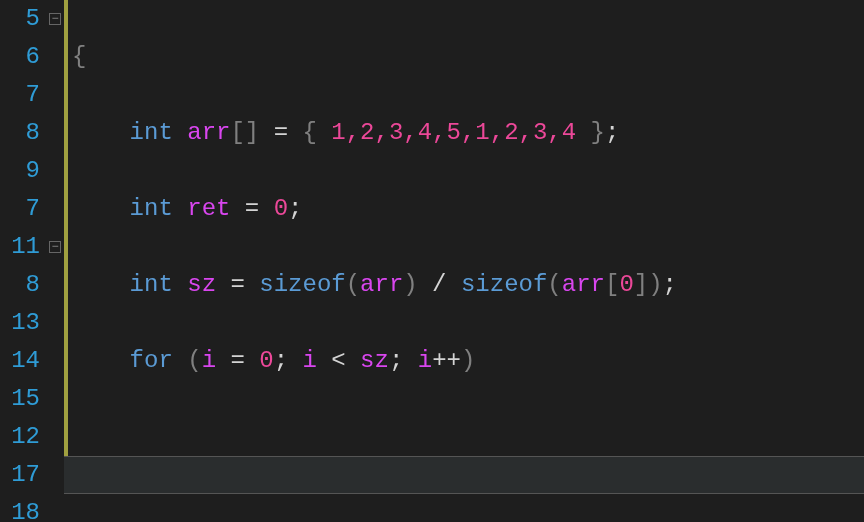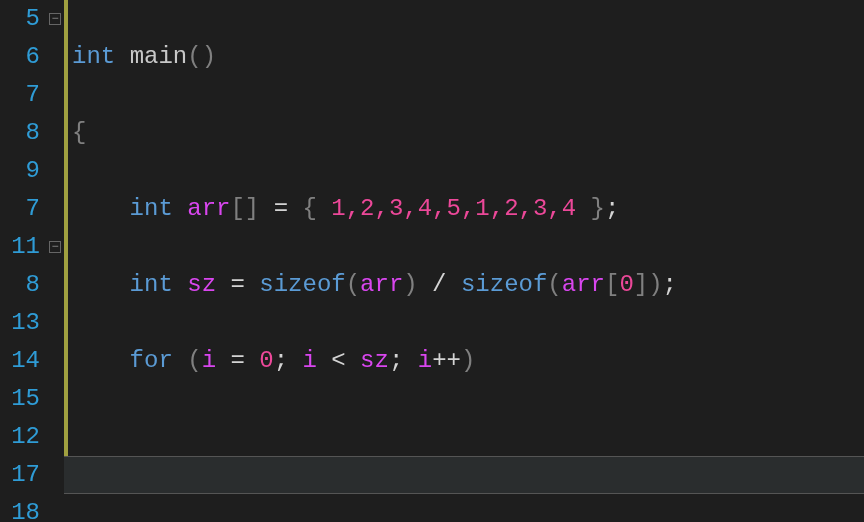--- a/index.html
+++ b/index.html
@@ -118,23 +118,23 @@
 
   <div class="fold-col">
     <div class="fold-mark" style="top:13px">−</div>
     <div class="fold-mark" style="top:241px">−</div>
   </div>
 
   <div class="code-area">
     <div class="change-bar" style="height:494px"></div>
     <div class="cursor-line" style="top:456px"></div>
     <div class="code">
-<div class="line"><span class="kw">int</span> <span class="fn">main</span><span class="paren">(</span><span class="paren">)</span></div>
 <div class="line"><span class="brace">{</span></div>
 <div class="line">    <span class="kw">int</span> <span class="ident">arr</span><span class="bracket">[]</span><span class="op"> = </span><span class="brace">{ </span><span class="num">1,2,3,4,5,1,2,3,4</span><span class="brace"> }</span><span class="op">;</span></div>
+<div class="line">    <span class="kw">int</span> <span class="ident">ret</span><span class="op"> = </span><span class="num">0</span><span class="op">;</span></div>
 <div class="line">    <span class="kw">int</span> <span class="ident">sz</span><span class="op"> = </span><span class="kw">sizeof</span><span class="paren">(</span><span class="ident">arr</span><span class="paren">)</span><span class="op"> / </span><span class="kw">sizeof</span><span class="paren">(</span><span class="ident">arr</span><span class="bracket">[</span><span class="num">0</span><span class="bracket">]</span><span class="paren">)</span><span class="op">;</span></div>
 <div class="line">    <span class="kw">for</span><span class="paren"> (</span><span class="ident">i</span><span class="op"> = </span><span class="num">0</span><span class="op">; </span><span class="ident">i</span><span class="op"> &lt; </span><span class="ident">sz</span><span class="op">; </span><span class="ident">i</span><span class="op">++</span><span class="paren">)</span></div>
 
 
 
 
 
 
 
     </div>

